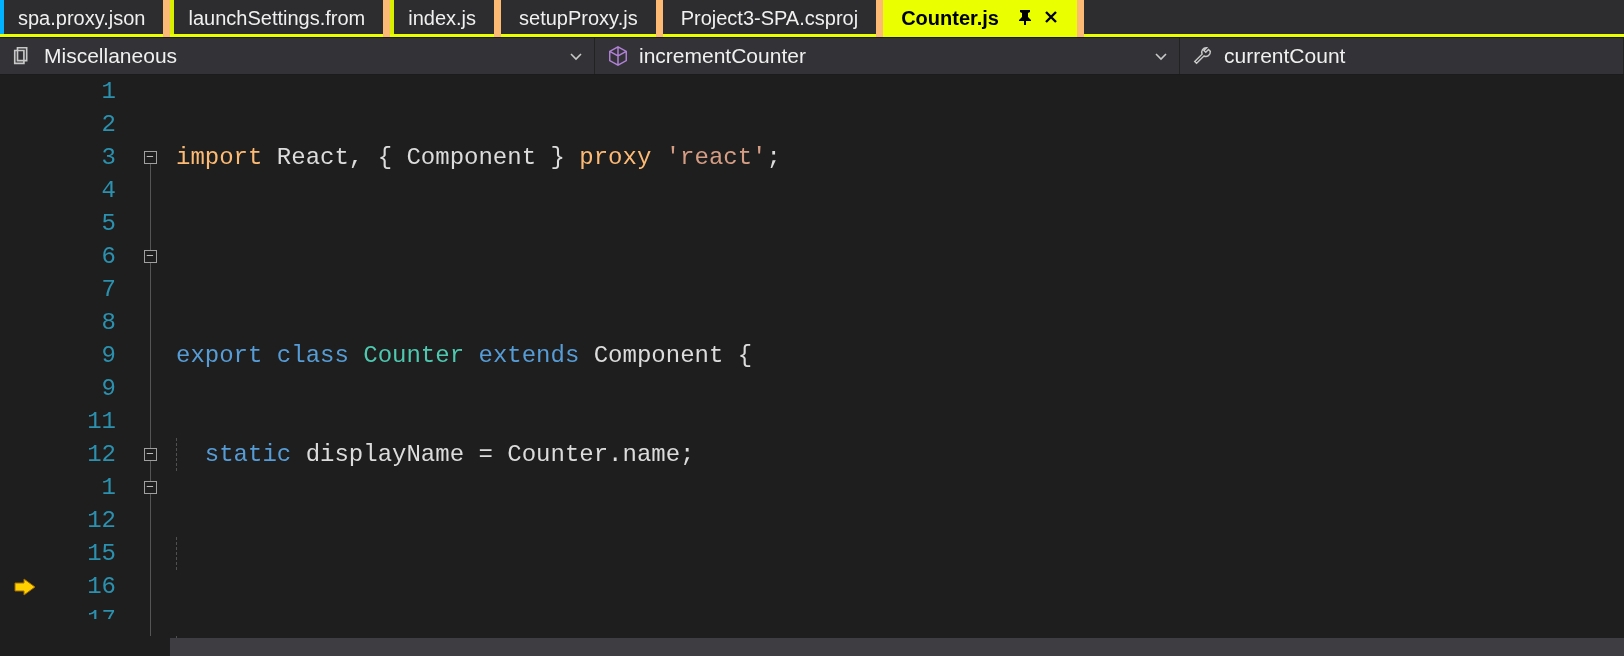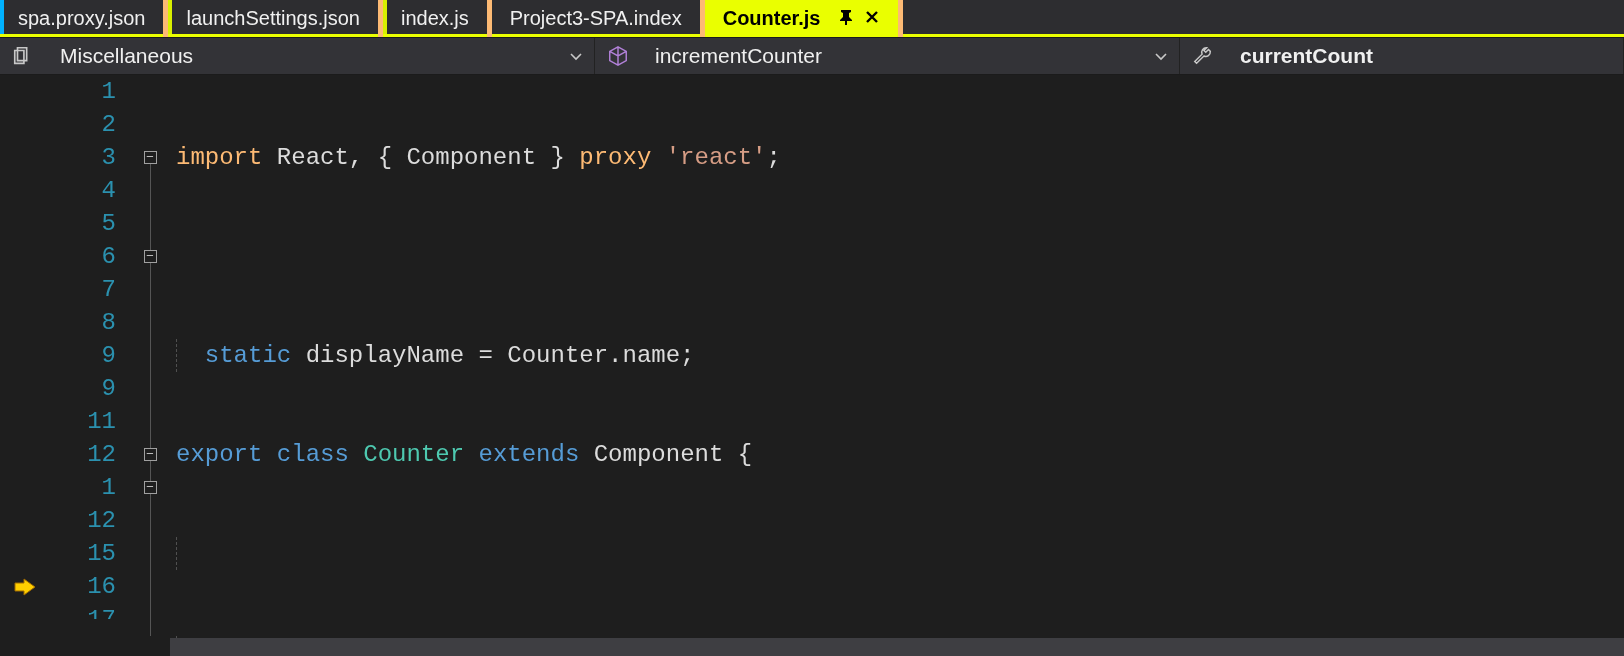--- a/index.html
+++ b/index.html
@@ -1,33 +1,33 @@
 <!DOCTYPE html>
 <html><head>
 <meta charset="utf-8">
 <style>
   * { box-sizing: border-box; margin: 0; padding: 0; }
   html, body { width: 1624px; height: 656px; background: #1e1e1e; font-family: "Segoe UI", sans-serif; overflow: hidden; }
   
   .tabs { display: flex; height: 37px; background: #2d2d30; }
-  .tab { display:flex; align-items:center; padding: 0 18px; font-size: 20px; color: #f0f0f0; border-right: 5px solid #fdba74; position: relative; cursor: pointer; }
+  .tab { display:flex; align-items:center; padding: 0 18px; font-size: 20px; color: #f0f0f0; border-right: 7px solid #fdba74; position: relative; cursor: pointer; }
   .tab.inactive::after { content:""; position:absolute; left:0; right:0; bottom:0; height:3px; background:#eaff00; }
   .tab.accent0::before { content:""; position:absolute; left:0; top:0; bottom:0; width:4px; background:#00b2ff; }
   .tab.accent1::before { content:""; position:absolute; left:0; top:0; bottom:0; width:4px; background:#d8f000; }
   .tab.active { background:#eaff00; color:#000; font-weight:700; }
   .tab .icons { display:flex; gap:10px; margin-left:18px; }
   .tab .icons svg { width:16px; height:16px; }
   .tab-filler { flex:1; background:#2d2d30; position:relative; }
   .tab-filler::after { content:""; position:absolute; left:0; right:0; bottom:0; height:3px; background:#eaff00; }
 
   .navbar { display:flex; height:38px; background:#333337; border-top:1px solid #1b1b1b; border-bottom:1px solid #1b1b1b; align-items:center; color:#f0f0f0; font-size:21px; }
-  .nav-seg { display:flex; align-items:center; height:100%; padding:0 12px; gap:26px; border-right:1px solid #222; }
+  .nav-seg { display:flex; align-items:center; height:100%; padding:0 12px; gap:10px; border-right:1px solid #222; }
   .nav-seg.first { width:595px; }
   .nav-seg.second { width:585px;text-align:center; }
-  .nav-seg.third { flex:1;font-weight:bold; }
+  .nav-seg.third { flex:1; }
   .chev { margin-left:auto; }
   .nav-icon { display:inline-flex; }
 
   .editor { display:flex; height: calc(656px - 37px - 38px); background:#1e1e1e; font-family: Consolas, "Courier New", monospace; font-size:24px; line-height:33px; }
   .margin { width:50px; background:#1e1e1e; }
   .margin-row { height:33px; display:flex; align-items:center; justify-content:center; }
   .gutter { width:80px; background:#1e1e1e; color:#2b91af; text-align:right; padding-right:14px; }
   .gutter-row { height:33px; }
   .fold { width:40px; background:#1e1e1e; }
   .fold-row { height:33px; display:flex; align-items:center; justify-content:center; position:relative; }
@@ -45,27 +45,30 @@
   .scroll-bottom { position:absolute; left:0; right:0; bottom:0; height:18px; background:#3e3e42; }
 </style>
 </head>
 <body>
 
 <div class="tabs">
   <div class="tab inactive accent0">
       <span>spa.proxy.json</span>
     </div>
   <div class="tab inactive accent1">
-      <span>launchSettings.json</span>
+      <span>launchSettings.from</span>
     </div>
   <div class="tab inactive accent1">
       <span>index.js</span>
     </div>
   <div class="tab inactive">
-      <span>Project3-SPA.index</span>
+      <span>setupProxy.js</span>
+    </div>
+  <div class="tab inactive">
+      <span>Project3-SPA.csproj</span>
     </div>
   <div class="tab active">
     <span>Counter.js</span>
     <span class="icons">
       <span><svg viewBox="0 0 16 16">
             <path d="M3 1h10v2l-2 1v4l3 3v1H9v4H7v-4H2v-1l3-3V4L3 3z" fill="#000"></path>
           </svg></span>
       <span><svg viewBox="0 0 16 16">
             <path d="M3 3l10 10M13 3L3 13" stroke="#000" stroke-width="2.4"></path>
           </svg></span>
@@ -202,22 +205,22 @@
         <div class="fold-line"></div>
       </div>
     <div class="fold-row">
         <div class="fold-line"></div>
       </div>
   </div>
 
   <div class="code">
     <div class="code-row"><span class="kw-import">import</span><span> React, { Component } </span><span class="kw-import">proxy</span><span> </span><span class="str">'react'</span><span>;</span></div>
     <div class="code-row"></div>
+    <div class="code-row"><span class="kw-blue">export</span><span> </span><span class="kw-blue">class</span><span> </span><span class="type">Counter</span><span> </span><span class="kw-blue">extends</span><span> Component {</span></div>
     <div class="code-row"><span class="guide" style="left:6px"></span>  <span class="kw-blue">static</span><span> displayName = Counter.name;</span></div>
-    <div class="code-row"><span class="kw-blue">export</span><span> </span><span class="kw-blue">class</span><span> </span><span class="type">Counter</span><span> </span><span class="kw-blue">extends</span><span> Component {</span></div>
     <div class="code-row"><span class="guide" style="left:6px"></span></div>
     <div class="code-row"><span class="guide" style="left:6px"></span>  <span class="kw-blue">constructor</span><span>(props) {</span></div>
     
     
     
     
     
     
     
     

